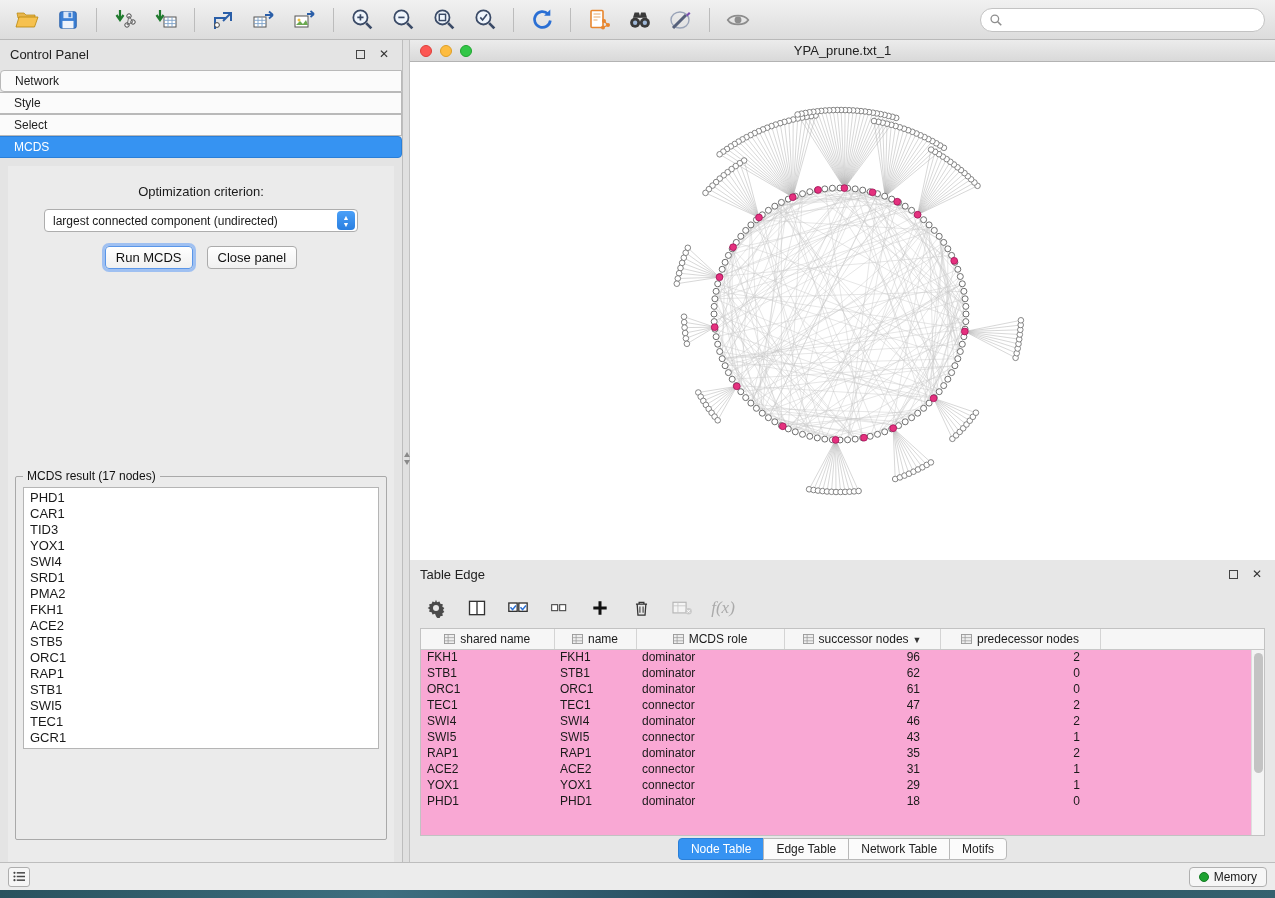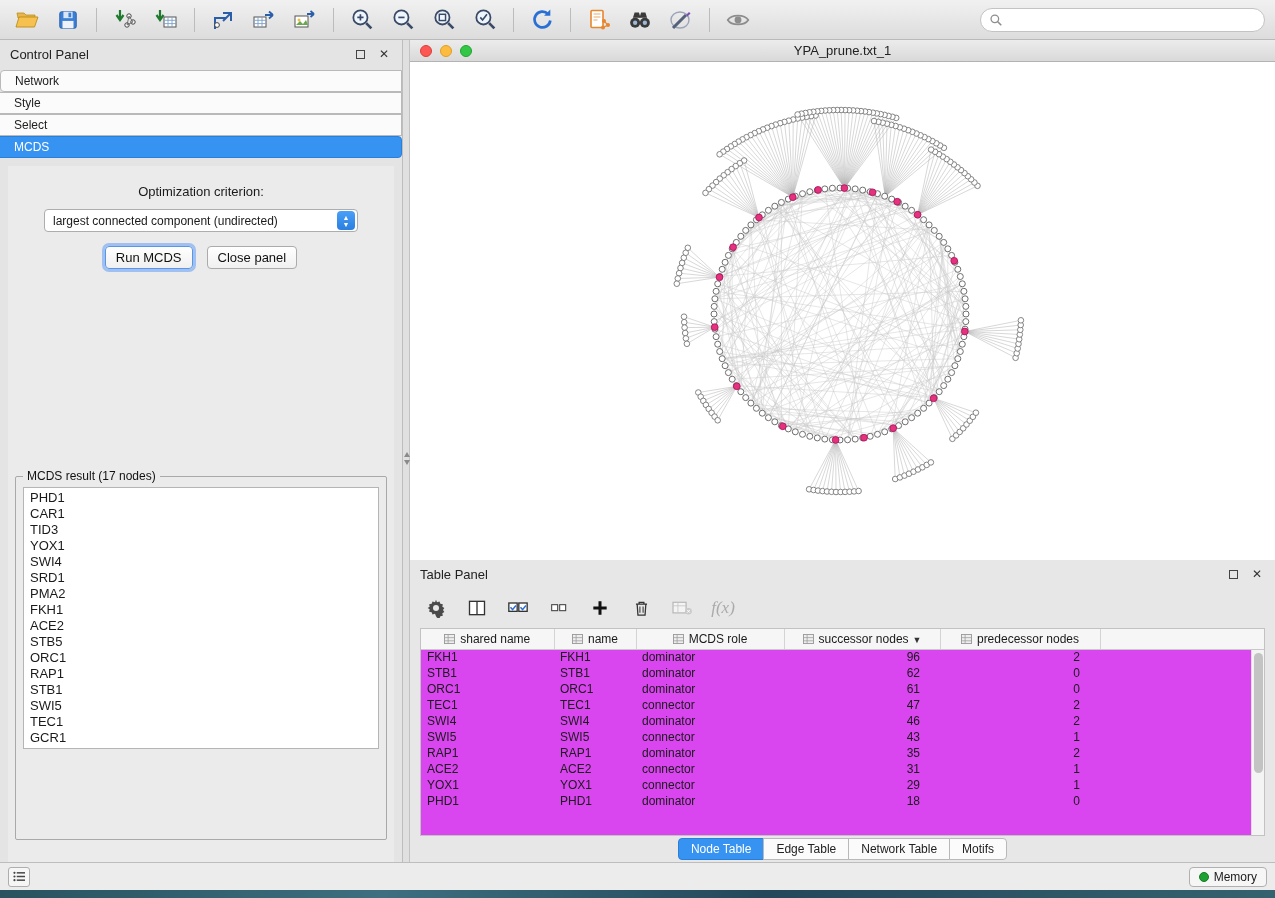--- a/index.html
+++ b/index.html
@@ -69,21 +69,21 @@
   .tl.green { background:#33c748; border:1px solid #1fa52f; }
   .net-title { position:absolute; left:0; right:0; text-align:center; font-size:13px; color:#222; pointer-events:none; }
   .net-canvas { flex:1; background:#ffffff; }
   .net-canvas svg { width:100%; height:100%; display:block; }
 
   
   .table-panel { flex:1; background:#e7e7e7; display:flex; flex-direction:column; min-height:0; }
   .tp-toolbar { height:40px; flex:0 0 40px; background:#e7e7e7; display:flex; align-items:center; padding:0 14px; gap:17px; }
   .tp-ic { width:24px; height:24px; display:flex; align-items:center; justify-content:center; }
   .fx { font-family:"Liberation Serif", serif; font-style:italic; font-size:17px; color:#aaa; }
-  .tp-tablewrap { flex:1; margin:0 10px; background:#d946ef; border:1px solid #c2c2c2; position:relative; overflow:hidden; }
+  .tp-tablewrap { flex:1; margin:0 10px; background:#f9a8d4; border:1px solid #c2c2c2; position:relative; overflow:hidden; }
   table.node-table { border-collapse:collapse; table-layout:fixed; width:100%; }
   table.node-table th { background:#f6f6f6; border-right:1px solid #d4d4d4; border-bottom:1px solid #c8c8c8;
                         font-weight:normal; font-size:12px; height:20px; text-align:center; position:relative; white-space:nowrap; overflow:hidden; }
   table.node-table th .hicon { display:inline-block; vertical-align:-1px; margin-right:5px; }
   table.node-table th.filler { border-right:none; }
   table.node-table td { font-size:12px; height:16px; padding:0 6px; white-space:nowrap; overflow:hidden; }
   table.node-table td.num { text-align:right; padding-right:20px; }
   .sort-arrow { font-size:9px; color:#333; margin-left:4px; }
   .vscroll { position:absolute; right:0; top:21px; bottom:0; width:13px; background:#f4f4f4; border-left:1px solid #ddd; }
   .vscroll .thumb { position:absolute; top:3px; left:2px; width:9px; height:120px; background:#c3c3c3; border-radius:5px; }
@@ -979,21 +979,21 @@
                 <circle cx="483.2" cy="366.2" r="3.4"></circle>
                 <circle cx="523.6" cy="336.3" r="3.4"></circle>
                 <circle cx="554.8" cy="269.5" r="3.4"></circle>
               </g>
             </svg>
         </div>
       </div>
 
       <div class="table-panel">
         <div class="panel-titlebar">
-          <span>Table Panel</span>
+          <span>Table Edge</span>
           <span class="sp"></span>
           <span class="wicon">
               <span class="float-box"></span>
             </span>
           <span class="wicon">✕</span>
         </div>
 
         <div class="tp-toolbar">
           <span class="tp-ic">
             <svg width="20" height="20" viewBox="0 0 24 24">

